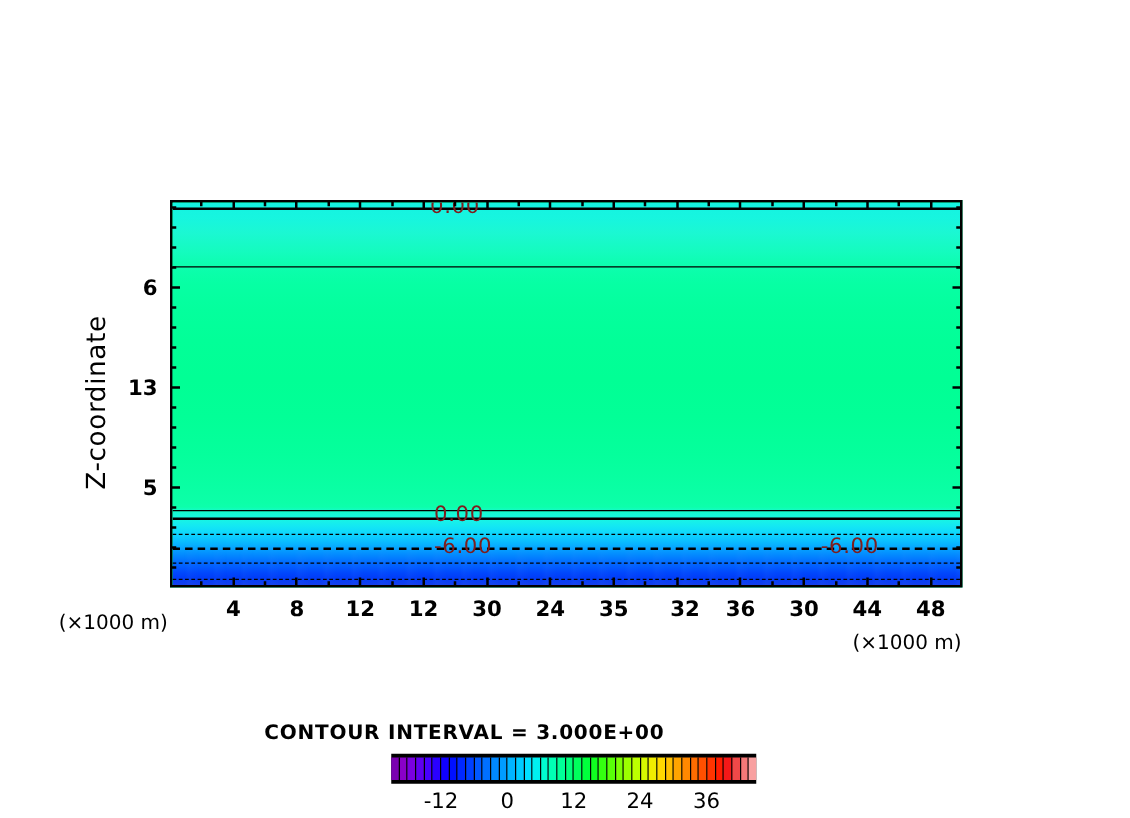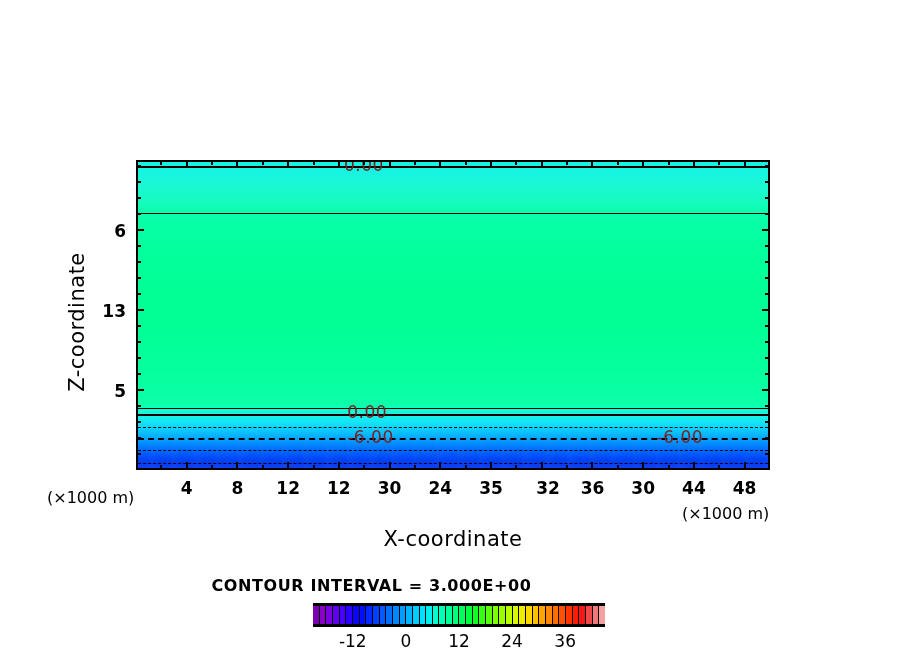--- a/index.html
+++ b/index.html
@@ -393,21 +393,20 @@
       <div class="tick tick-r minor" style="left: 765px; top: 213.33px; position: absolute;"></div>
       <div class="tick tick-l minor" style="left: 137px; top: 197.351px; position: absolute;"></div>
       <div class="tick tick-r minor" style="left: 765px; top: 197.351px; position: absolute;"></div>
       <div class="tick tick-l minor" style="left: 137px; top: 181.371px; position: absolute;"></div>
       <div class="tick tick-r minor" style="left: 765px; top: 181.371px; position: absolute;"></div>
       <div class="tick tick-l minor" style="left: 137px; top: 165.392px; position: absolute;"></div>
       <div class="tick tick-r minor" style="left: 765px; top: 165.392px; position: absolute;"></div>
     </div>
 
   <div class="ylabel">Z-coordinate</div>
-  <div class="xlabel">X-coordinate</div>
 
   <div class="unit-left">(×1000 m)</div>
   <div class="unit-right">(×1000 m)</div>
 
   <div class="cbar-caption">CONTOUR INTERVAL = 3.000E+00</div>
 
   <div class="cbar-wrap">
     <div class="cbar-strip" id="cbar-strip">
         <div class="cbar-cell" style="background: rgb(122, 0, 176);"></div>
         <div class="cbar-cell" style="background: rgb(138, 0, 200);"></div>

